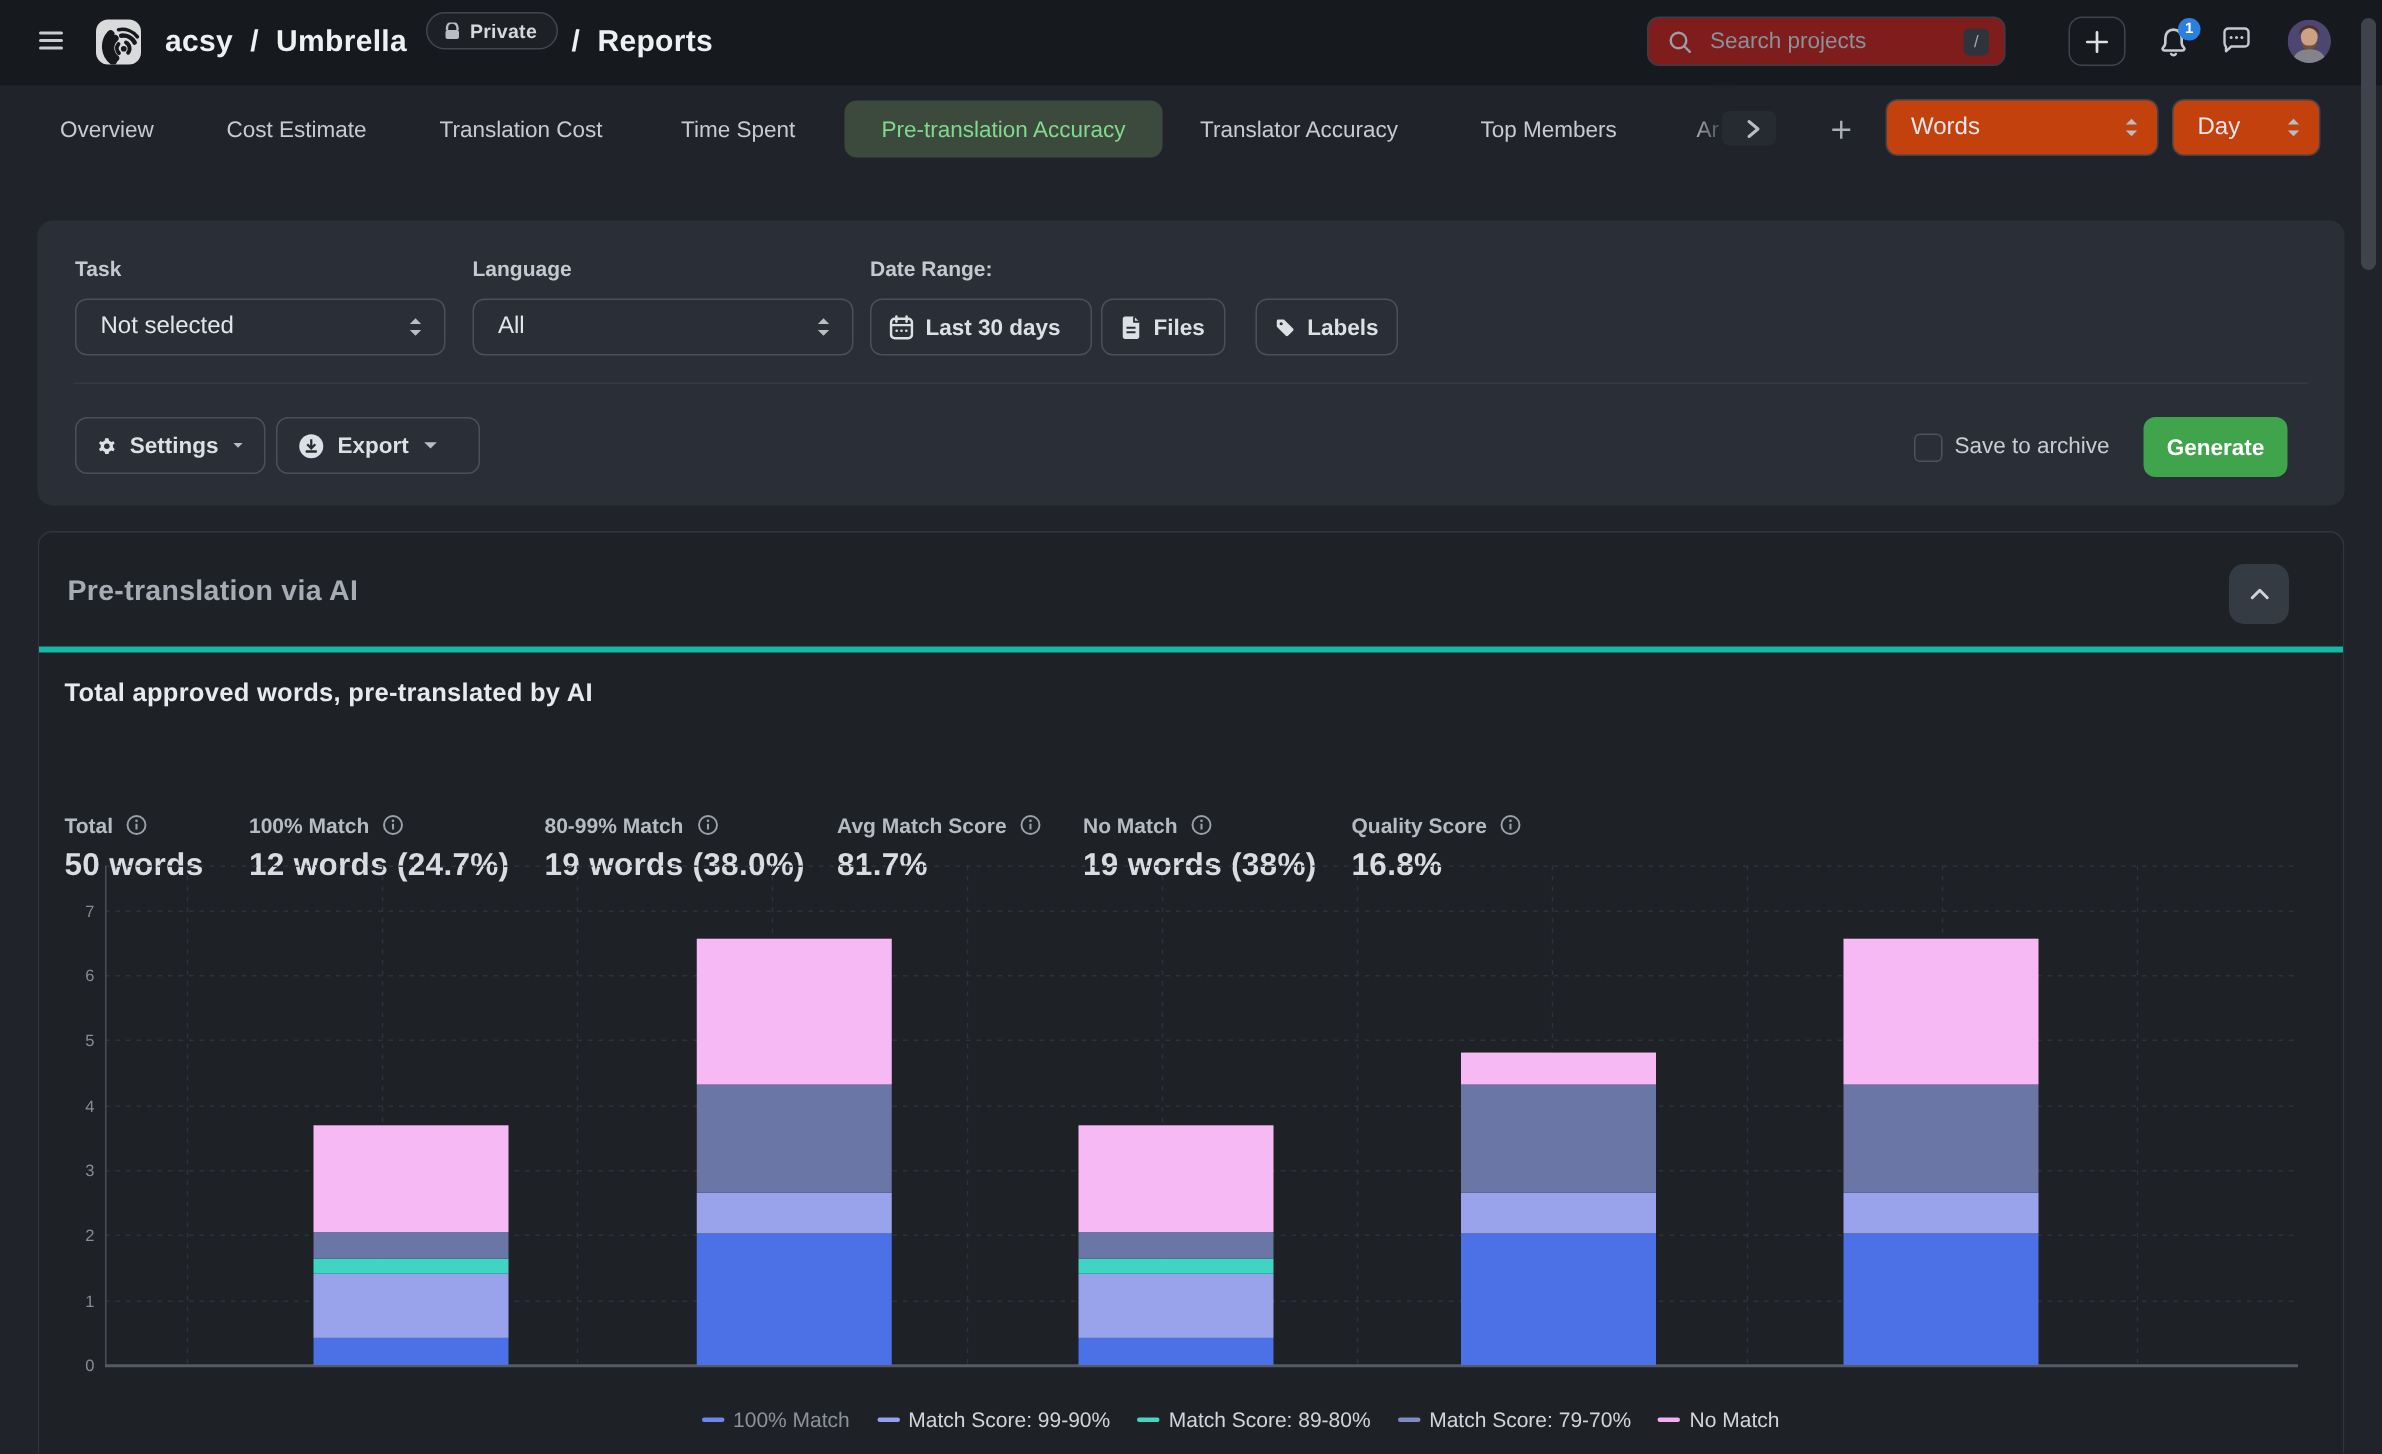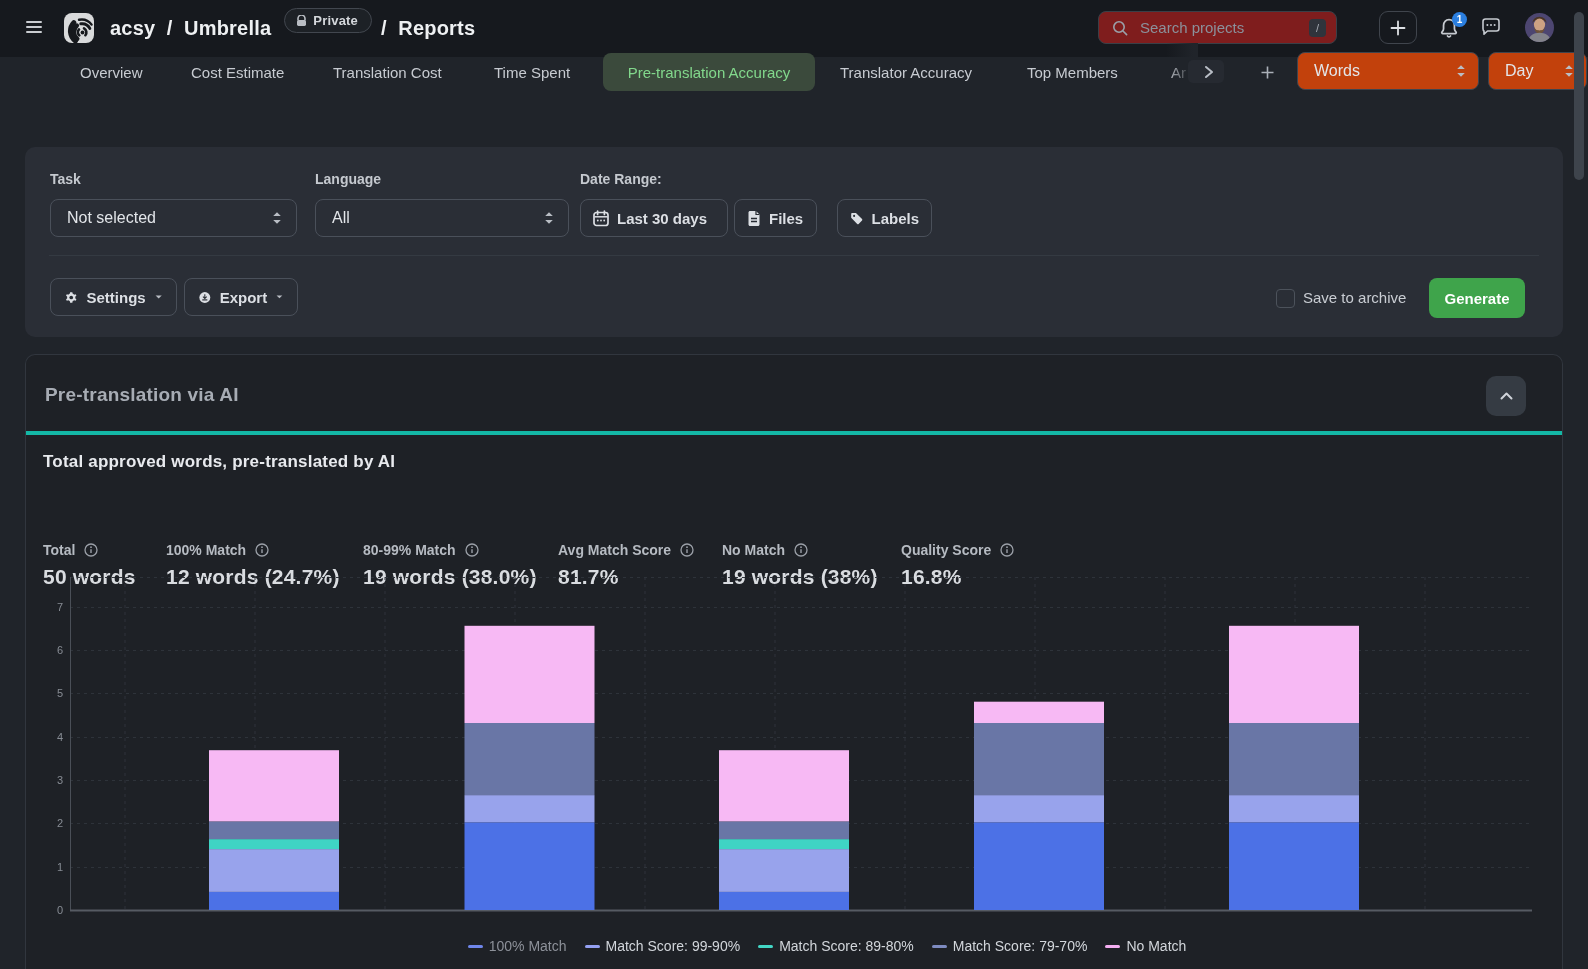--- a/index.html
+++ b/index.html
@@ -20,21 +20,21 @@
 .crumbs { position:absolute; left:110px; top:0; height:57px; display:flex; align-items:center; font-size:20px; font-weight:bold; color:#eef0f2; letter-spacing:.2px; }
 .priv { display:inline-flex; align-items:center; gap:6px; border:1px solid #42474f; border-radius:13px; padding:0 13px 0 11px; height:25px; font-size:13px; font-weight:bold; color:#d5d8dc; margin:0 9px 16px 13px; background:#1d2126; }
 .search { position:absolute; left:1098px; top:11px; width:239px; height:33px; border:1px solid #3a3f47; border-radius:8px; background:#7f1d1d; display:flex; align-items:center; }
 .search .ph { color:#8b919b; font-size:15px; margin-left:12px; }
 .kbd { position:absolute; right:10px; top:7px; width:17px; height:18px; background:#2f343c; border-radius:4px; color:#a6abb3; font-size:11px; display:flex; align-items:center; justify-content:center; }
 .plusbtn { position:absolute; left:1379px; top:11px; width:38px; height:33px; border:1px solid #40454d; border-radius:9px; display:flex; align-items:center; justify-content:center; color:#dde0e4; }
 .badge { position:absolute; left:1452px; top:12px; width:15px; height:15px; border-radius:50%; background:#2b7fe0; color:#fff; font-size:10px; font-weight:bold; display:flex; align-items:center; justify-content:center; }
 .avatar { position:absolute; left:1525px; top:13px; width:29px; height:29px; border-radius:50%; overflow:hidden; }
 
 
-.tabs { position:absolute; left:0; top:43px; width:1352px; height:58px;margin-left:40px; }
+.tabs { position:absolute; left:0; top:57px; width:1352px; height:58px; }
 .tab { position:absolute; top:0; height:58px; display:flex; align-items:center; font-size:15px; color:#c7cbd1; white-space:nowrap; }
 .pill { position:absolute; left:563px; top:10px; width:212px; height:38px; background:#3b4a3c; border-radius:8px; display:flex; align-items:center; justify-content:center; font-size:15px; color:#82d88c; }
 .fade { position:absolute; left:1126px; top:0; width:32px; height:58px; background:linear-gradient(90deg, rgba(32,36,42,0) 0%, #20242a 85%); }
 .sel { position:absolute; top:9px; height:38px; border:1px solid #3f444d; border-radius:8px; background:#c2410c; display:flex; align-items:center; justify-content:space-between; padding:0 12px 0 16px; font-size:16px; font-weight:normal; color:#e3e6ea; }
 
 
 .card { position:absolute; left:25px; top:147px; width:1538px; height:190px; background:#2a2e36; border-radius:10px; }
 .flabel { position:absolute; top:24px; font-size:14px; font-weight:bold; color:#c5c9cf; }
 .fsel { position:absolute; top:52px; height:38px; border:1px solid #4a505a; border-radius:8px; display:flex; align-items:center; justify-content:space-between; padding:0 14px 0 16px; font-size:16px; color:#e2e5e9; }
 .fbtn { position:absolute; top:52px; height:38px; border:1px solid #4a505a; border-radius:8px; display:flex; align-items:center; gap:8px; padding:0 12px; white-space:nowrap; font-size:15px; font-weight:bold; color:#dcdfe4; }
@@ -204,21 +204,21 @@
   <div class="gbtn" style="left:25px;width:127px">
     <svg width="17" height="17" viewBox="0 0 17 17">
         <path d="M8.5 0.8 L10 0.8 L10.5 3 A5.8 5.8 0 0 1 12.4 4.1 L14.5 3.4 L15.6 5.3 L14 6.9 A5.8 5.8 0 0 1 14 9 L15.6 10.6 L14.5 12.5 L12.4 11.8 A5.8 5.8 0 0 1 10.5 12.9 L10 15.1 L7 15.1 L6.5 12.9 A5.8 5.8 0 0 1 4.6 11.8 L2.5 12.5 L1.4 10.6 L3 9 A5.8 5.8 0 0 1 3 6.9 L1.4 5.3 L2.5 3.4 L4.6 4.1 A5.8 5.8 0 0 1 6.5 3 L7 0.8 Z" fill="#dcdfe4" transform="translate(0,0.5)"></path>
         <circle cx="8.5" cy="8.45" r="2.5" fill="#262b32"></circle>
       </svg>
     Settings
     <svg width="10" height="6" viewBox="0 0 10 6">
         <path d="M0.8 0.8 L5 5 L9.2 0.8Z" fill="#b9bdc4"></path>
       </svg>
   </div>
-  <div class="gbtn" style="left:159px;width:114px">
+  <div class="gbtn" style="left:159px;width:136px">
     <svg width="17" height="17" viewBox="0 0 17 17">
         <circle cx="8.5" cy="8.5" r="8" fill="#dcdfe4"></circle>
         <path d="M8.5 3.8 V9.5 M5.8 7.2 L8.5 10 L11.2 7.2" fill="none" stroke="#262b32" stroke-width="1.5"></path>
         <path d="M4.8 12 H12.2" stroke="#262b32" stroke-width="1.7"></path>
       </svg>
     Export
     <svg width="10" height="6" viewBox="0 0 10 6">
         <path d="M0.8 0.8 L5 5 L9.2 0.8Z" fill="#b9bdc4"></path>
       </svg>
   </div>

